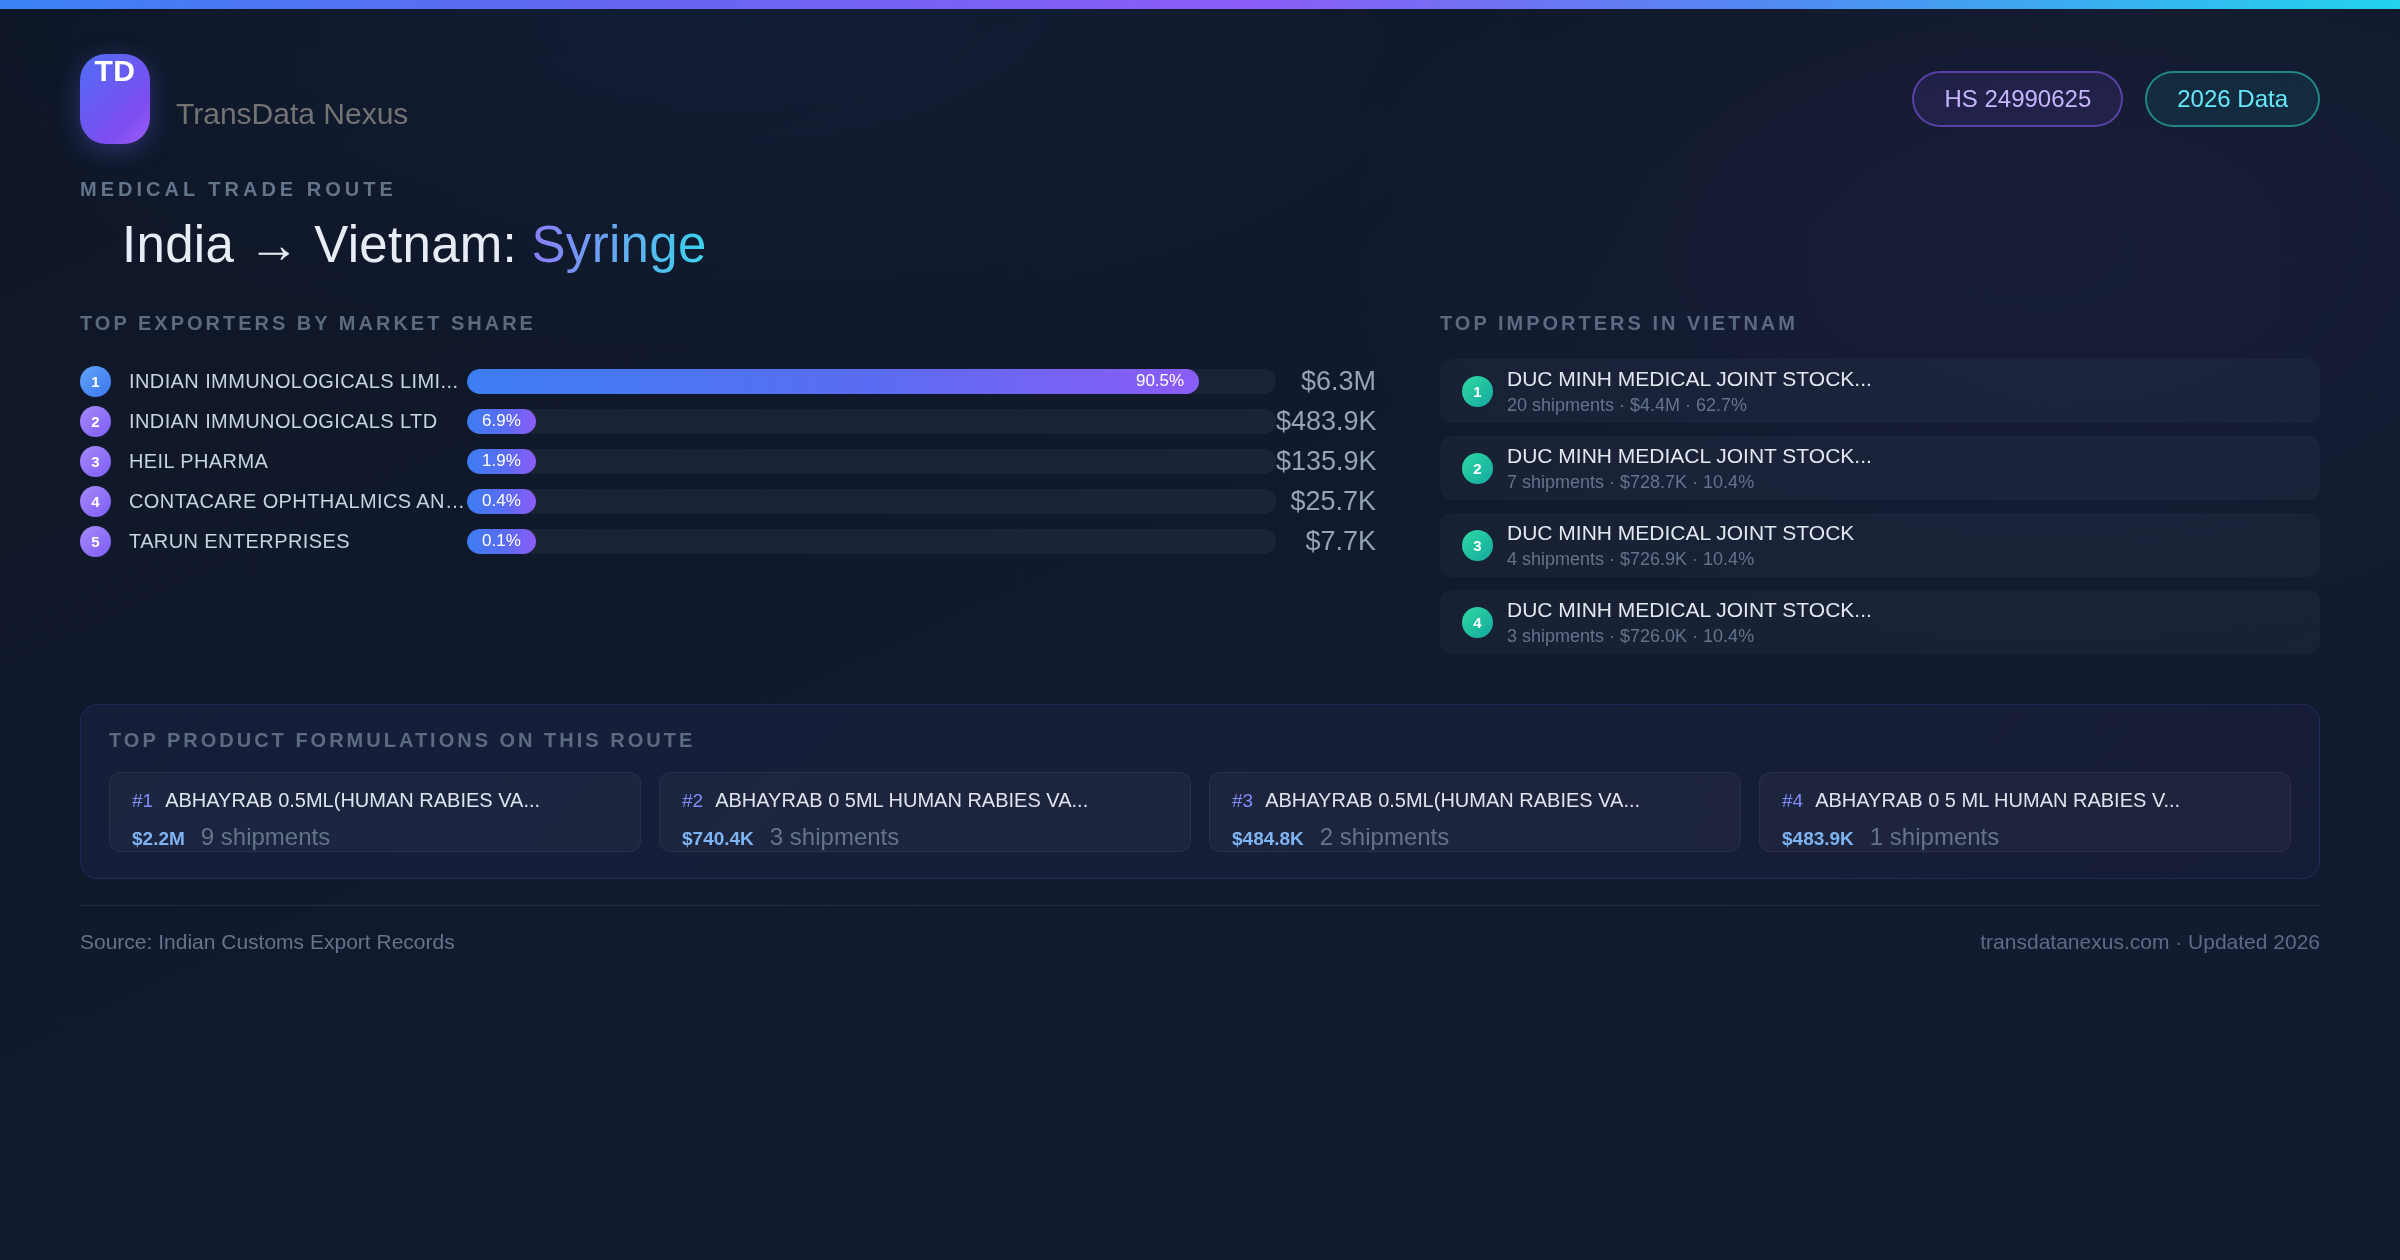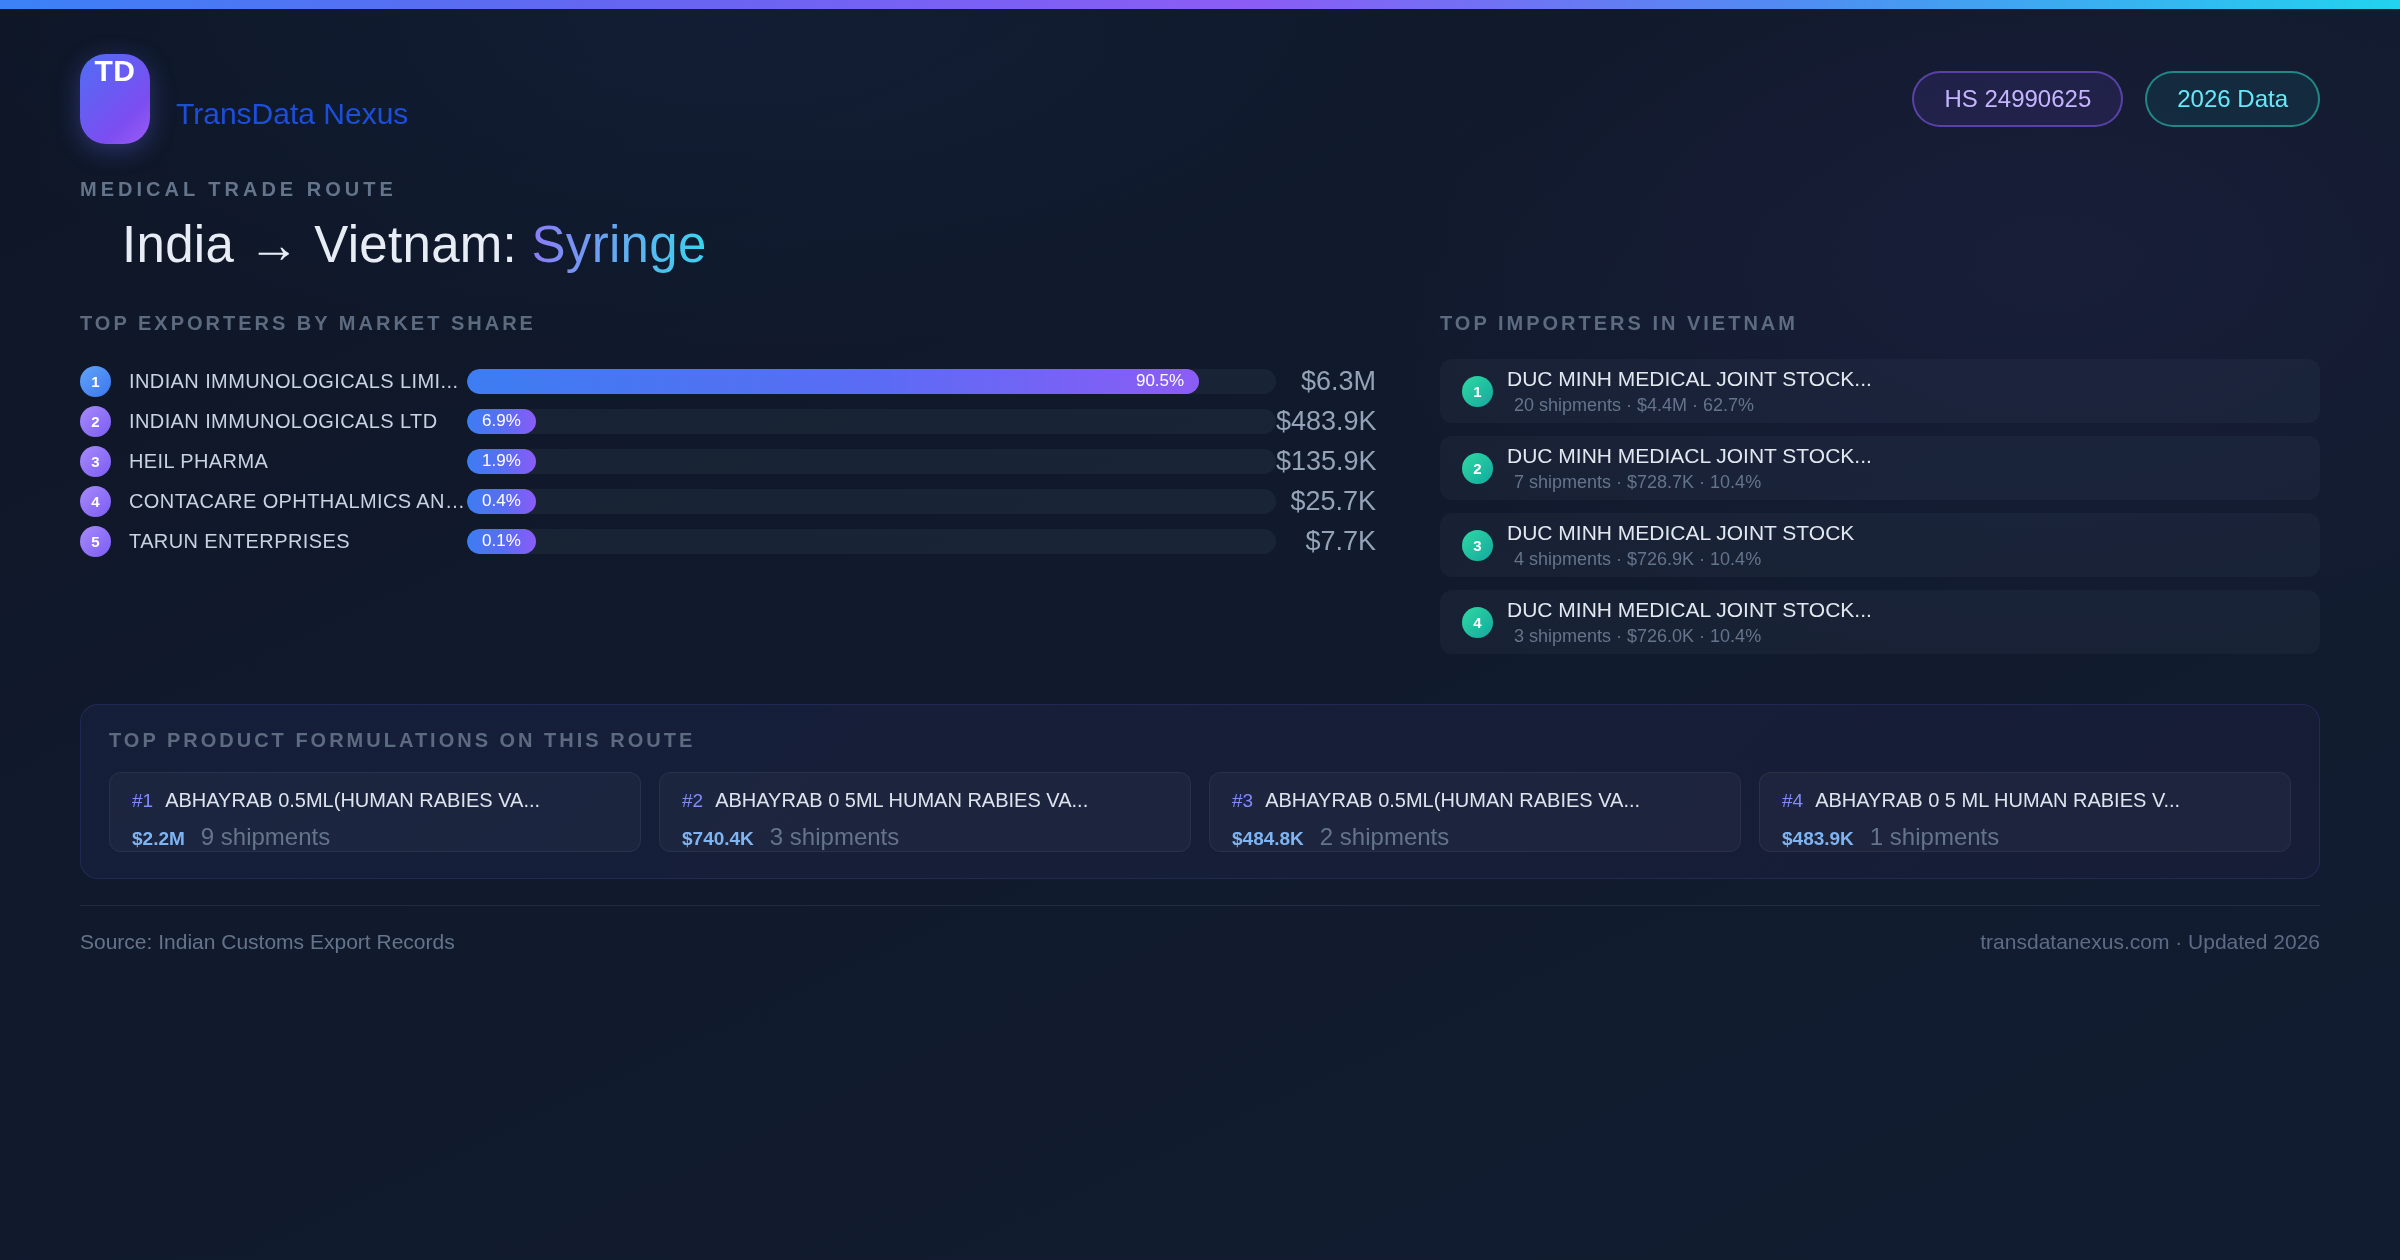--- a/index.html
+++ b/index.html
@@ -21,21 +21,21 @@
   
   .header { display: flex; align-items: center; justify-content: space-between; }
   .brand { display: flex; align-items: center; gap: 26px; }
   .brand-logo {
     width: 70px; height: 90px; border-radius: 26px;
     background: linear-gradient(135deg, #4f6ef5 0%, #7c4df0 70%, #9b5cf6 100%);
     display: flex; align-items: flex-start; justify-content: center;
     color: #ffffff; font-size: 30px; font-weight: 700; letter-spacing: 0.5px;
     box-shadow: 0 6px 24px rgba(99,102,241,0.35);
   }
-  .brand-name { font-size: 30px; color: #1d4ed8; font-weight: 400; margin-top: 30px; }
+  .brand-name { font-size: 30px; color: #737373; font-weight: 400; margin-top: 30px; }
   .header-badges { display: flex; gap: 22px; }
   .pill {
     font-size: 24px; padding: 12px 30px; border-radius: 999px; white-space: nowrap;
   }
   .pill-hs {
     color: #c4b5fd; border: 2px solid rgba(139,92,246,0.55);
     background: rgba(88,60,180,0.18);
   }
   .pill-year {
     color: #67e8f9; border: 2px solid rgba(45,212,191,0.55);
@@ -115,21 +115,21 @@
   .importer-card {
     background: rgba(148,163,184,0.055); border-radius: 12px;
     padding: 10px 22px; height: 64px;
     display: flex; align-items: center; gap: 14px; cursor: pointer;
   }
   .importer-text { min-width: 0; }
   .importer-name {
     font-size: 21px; color: #e2e8f0; font-weight: 500; white-space: nowrap;
     overflow: hidden; text-overflow: ellipsis;
   }
-  .importer-meta { font-size: 18px; color: #64748b; margin-top: 4px; margin-left: 7px; }
+  .importer-meta { font-size: 18px; color: #64748b; margin-top: 4px; }
 
   
   .products-panel {
     margin-top: 50px; border-radius: 18px; padding: 24px 28px 26px 28px;
     background: linear-gradient(135deg, rgba(99,102,241,0.07), rgba(139,92,246,0.04));
     border: 1.5px solid rgba(99,102,241,0.16);
   }
   .product-cards { display: grid; grid-template-columns: repeat(4, 1fr); gap: 18px; margin-top: 20px; }
   .product-card {
     background: rgba(255,255,255,0.03); border: 1px solid rgba(255,255,255,0.06);

